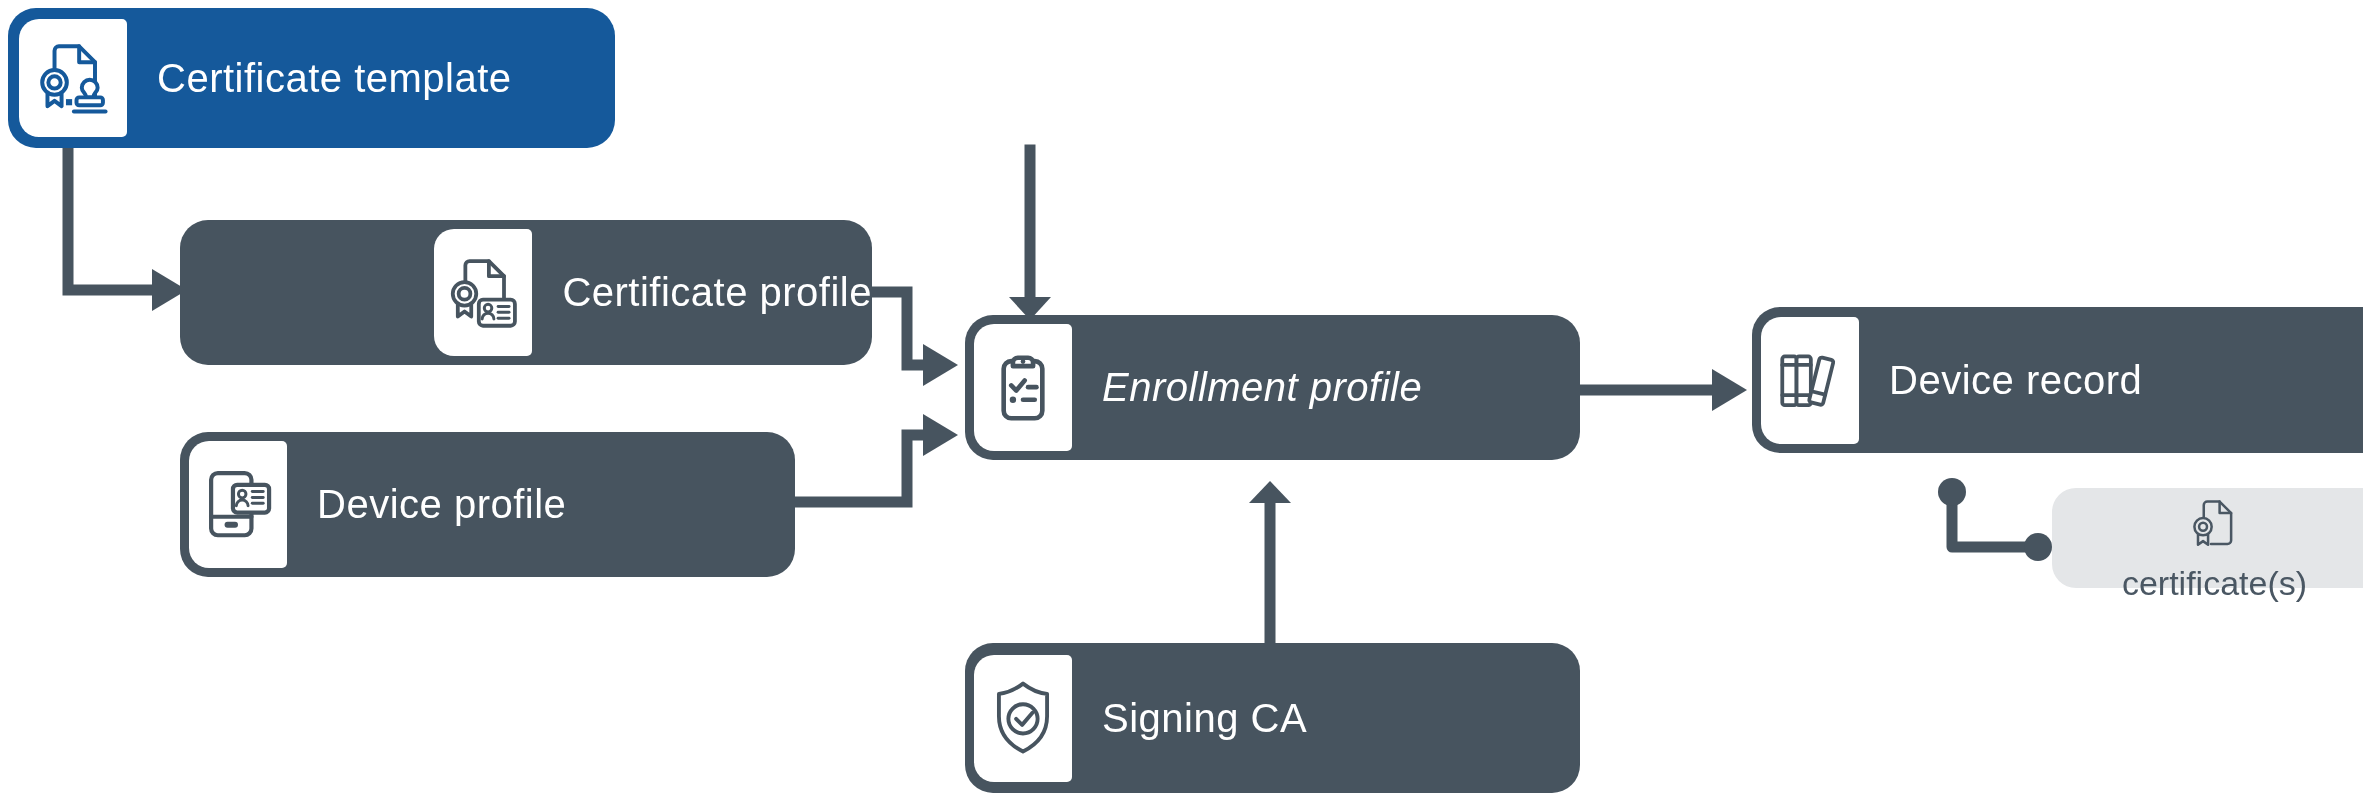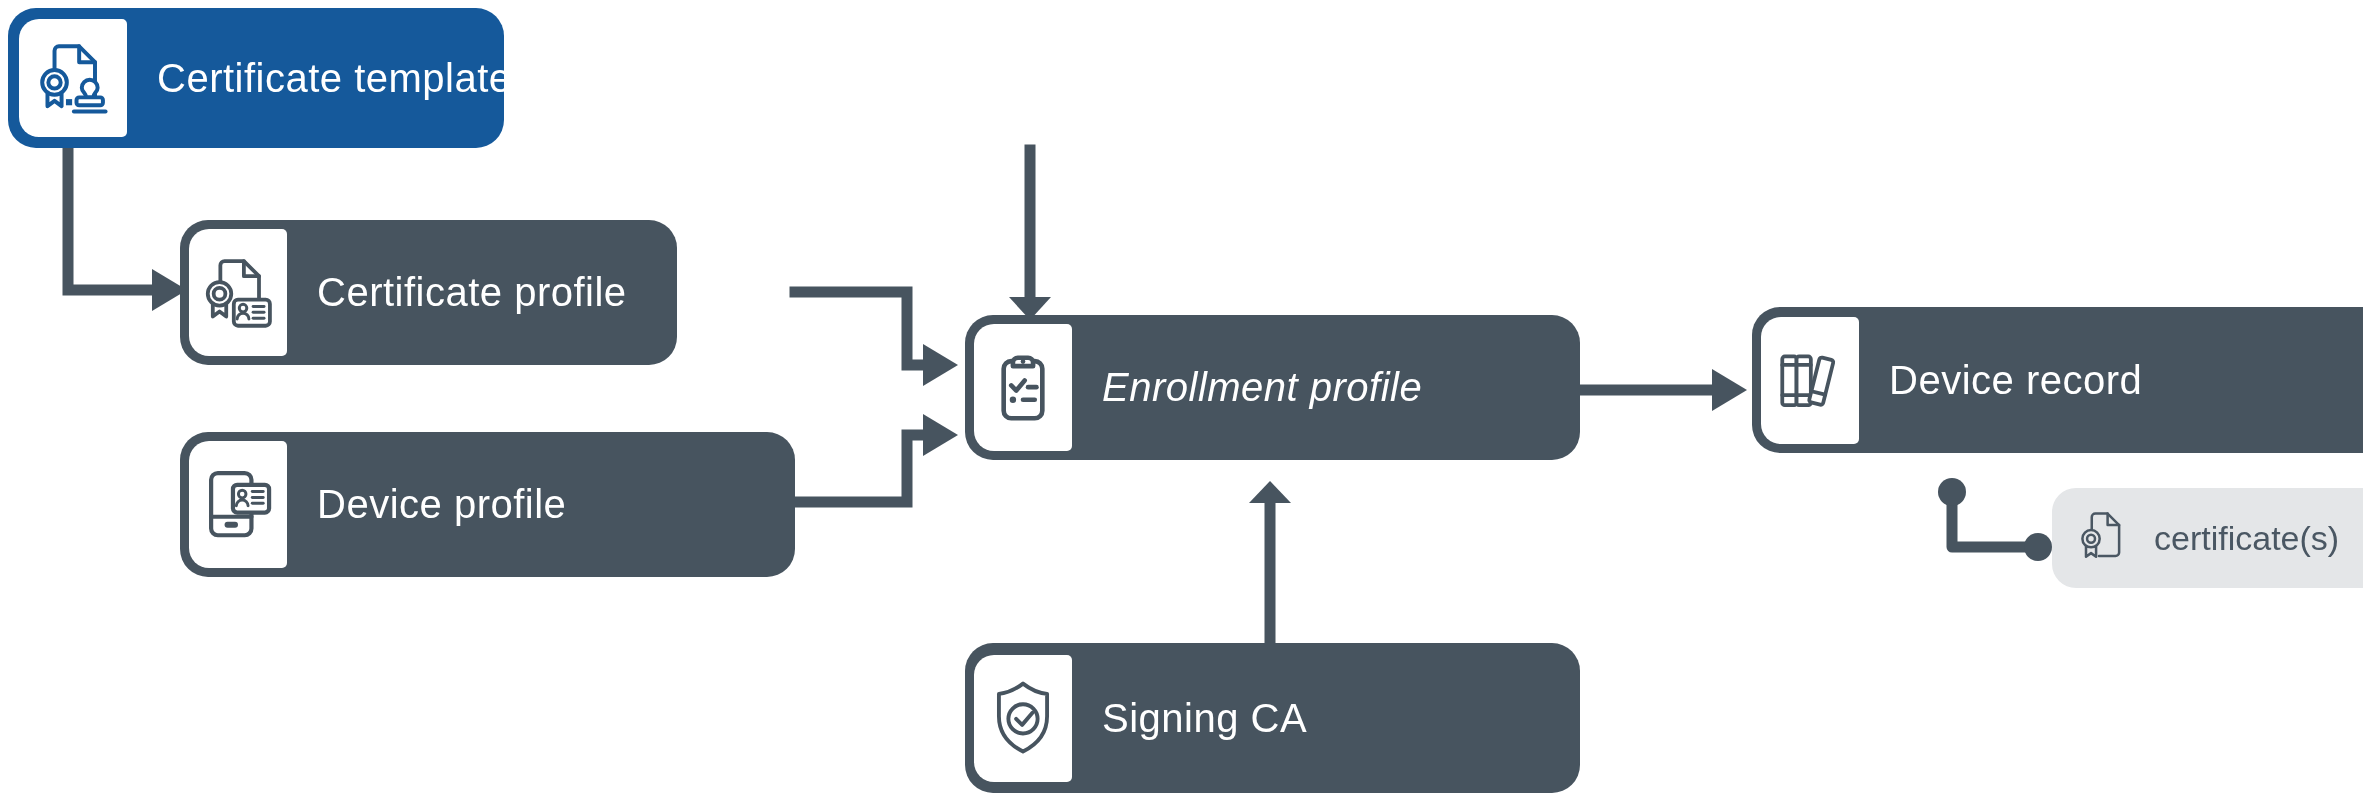--- a/index.html
+++ b/index.html
@@ -60,40 +60,40 @@
       <polygon points="1712,369 1747,390 1712,411"></polygon>
     </g>
 
     <g>
       <path d="M1952 492 V547 H2038" stroke="#47545F" stroke-width="11" fill="none" stroke-linecap="round" stroke-linejoin="round"></path>
       <circle cx="1952" cy="492" r="14" fill="#47545F"></circle>
       <circle cx="2038" cy="547" r="14" fill="#47545F"></circle>
     </g>
   </svg>
 
-  <div class="node blue" style="left:8px;top:8px;width:496px;height:140px;">
+  <div class="node blue" style="left:8px;top:8px;width:607px;height:140px;">
     <div class="panel">
       <svg width="88" height="92" viewBox="0 0 100 100" xmlns="http://www.w3.org/2000/svg">
         <g stroke="#15599B" stroke-width="4.5" stroke-linejoin="round" stroke-linecap="round">
           <path d="M29 42 V19 a5 5 0 0 1 5-5 h23 l18 18 v42" fill="none"></path>
           <path d="M57 14 v18 h18" fill="none"></path>
           <path d="M21 66 v16 l8-6 8 6 V66" fill="#ffffff"></path>
           <circle cx="29" cy="55" r="14" fill="#ffffff"></circle>
           <circle cx="29" cy="55" r="7" fill="none"></circle>
           <path d="M60 61 a9 9 0 0 1 18 0 c0 5 -5 6 -5 11 h-8 c0-5 -5-6 -5-11 z" fill="#ffffff"></path>
           <rect x="54" y="72" width="30" height="9" rx="3" fill="#ffffff"></rect>
           <path d="M51 88 h36" fill="none"></path>
         </g>
         <rect x="42" y="74" width="7" height="7" fill="#15599B"></rect>
       </svg>
     </div>
     <div class="label">Certificate template</div>
   </div>
 
-  <div class="node dark" style="left:180px;top:220px;width:497px;height:145px;">
+  <div class="node dark" style="left:180px;top:220px;width:692px;height:145px;justify-content:flex-end;">
     <div class="panel">
       <svg width="84" height="92" viewBox="0 0 100 100" xmlns="http://www.w3.org/2000/svg">
         <g stroke="#47545F" stroke-width="4.5" stroke-linejoin="round" stroke-linecap="round">
           <path d="M29 40 V17 a5 5 0 0 1 5-5 h23 l18 18 v48" fill="none"></path>
           <path d="M57 12 v18 h18" fill="none"></path>
           <path d="M20 62 v16 l8-6 8 6 V62" fill="#ffffff"></path>
           <circle cx="28" cy="51" r="14" fill="#ffffff"></circle>
           <circle cx="28" cy="51" r="7" fill="none"></circle>
           <rect x="45" y="58" width="43" height="31" rx="5" fill="#ffffff"></rect>
           <circle cx="56" cy="68" r="4.5" fill="none" stroke-width="3.5"></circle>
@@ -174,21 +174,21 @@
           <g transform="rotate(14 64 51)">
             <rect x="55" y="24" width="17" height="55" rx="3" fill="#ffffff"></rect>
             <path d="M55 66 h17"></path>
           </g>
         </g>
       </svg>
     </div>
     <div class="label">Device record</div>
   </div>
 
-  <div class="node light" style="left:2052px;top:488px;width:311px;height:100px;">
+  <div class="node light" style="left:2052px;top:488px;width:311px;height:100px;flex-direction:column;">
     <div class="light-icon">
       <svg width="72" height="76" viewBox="0 0 100 100" xmlns="http://www.w3.org/2000/svg">
         <g stroke="#4A5763" stroke-width="3.5" stroke-linejoin="round" stroke-linecap="round">
           <path d="M33 40 V21 a5 5 0 0 1 5-5 h17 l16 16 v38 a5 5 0 0 1 -5 5 H43" fill="none"></path>
           <path d="M55 16 v16 h16" fill="none"></path>
           <path d="M25 60 v16 l7-5 7 5 V60" fill="#E4E6E8"></path>
           <circle cx="32" cy="51" r="12" fill="#E4E6E8"></circle>
           <circle cx="32" cy="51" r="5.5" fill="none"></circle>
         </g>
       </svg>

